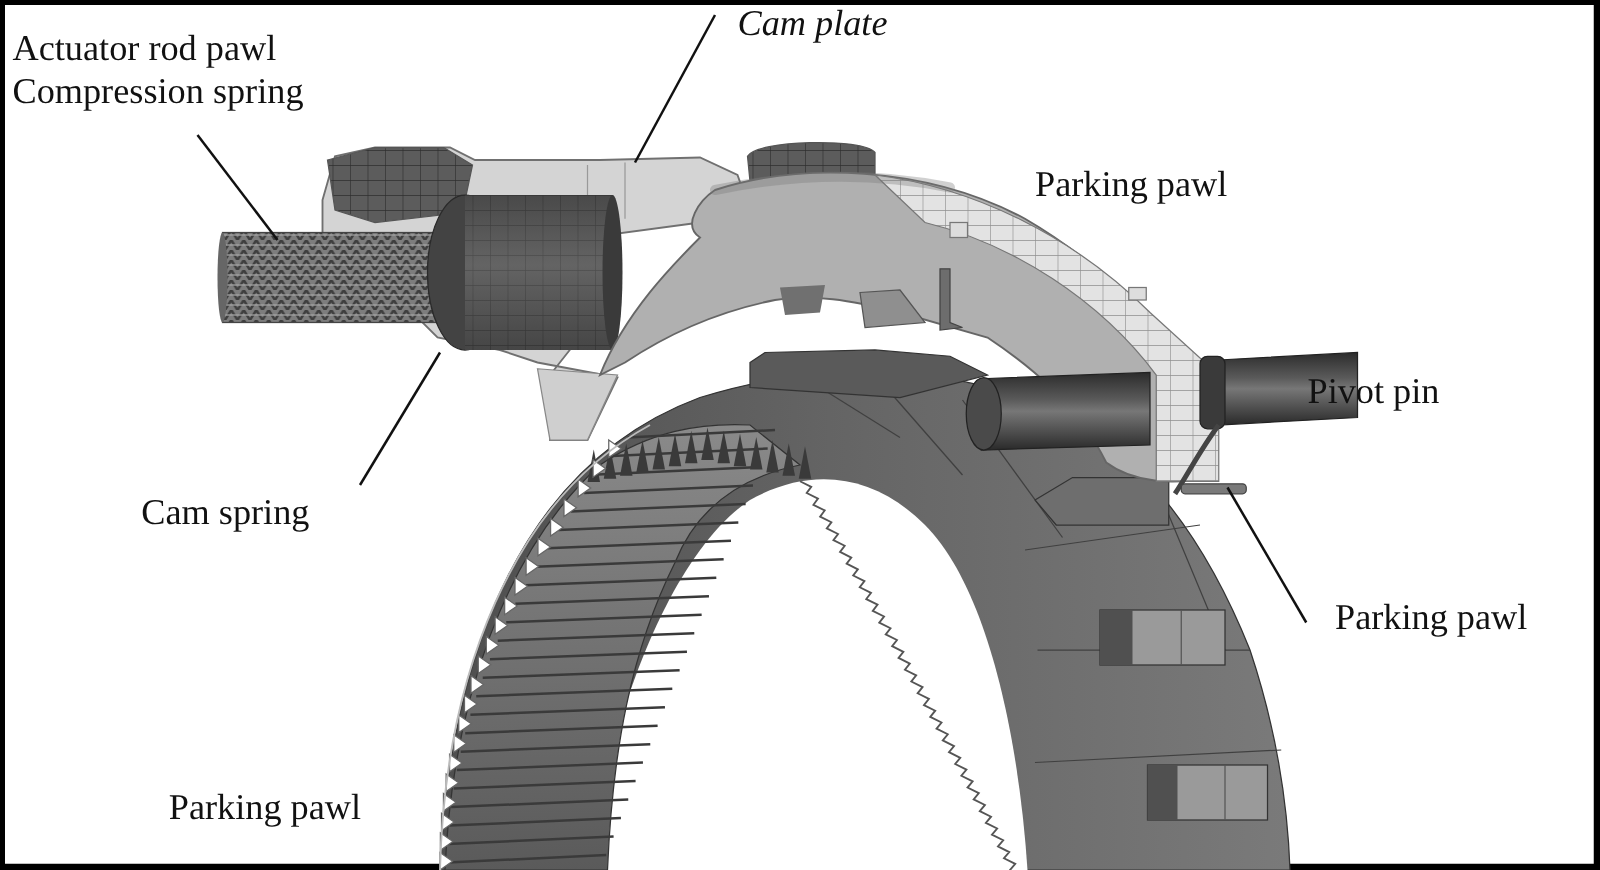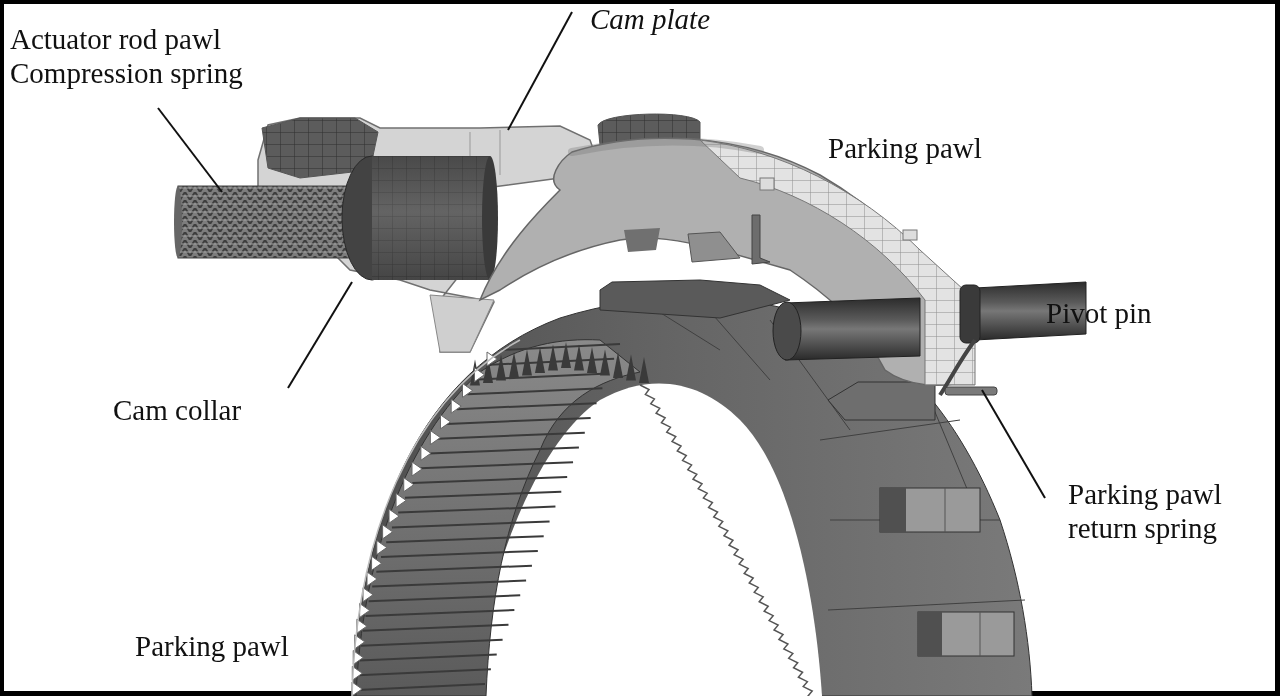--- a/index.html
+++ b/index.html
@@ -217,18 +217,17 @@
   </g>
 </svg>
 
 <div class="label" style="left:10px; top:22px;">
   <div>Actuator rod pawl</div>
   <div>Compression spring</div>
 </div>
 <div class="label" style="left:590px; top:2px;font-style:italic;">Cam plate</div>
 <div class="label" style="left:828px; top:131px;">Parking pawl</div>
 <div class="label" style="left:1046px; top:256px;margin-top:40px;">Pivot pin</div>
-<div class="label" style="left:113px; top:393px;">Cam collar</div>
+<div class="label" style="left:113px; top:393px;">Cam spring</div>
 <div class="label" style="left:1068px; top:477px;">
   <div>Parking pawl</div>
-  <div>return spring</div>
 </div>
 <div class="label" style="left:135px; top:629px;">Parking pawl</div>
 
 </body></html>

